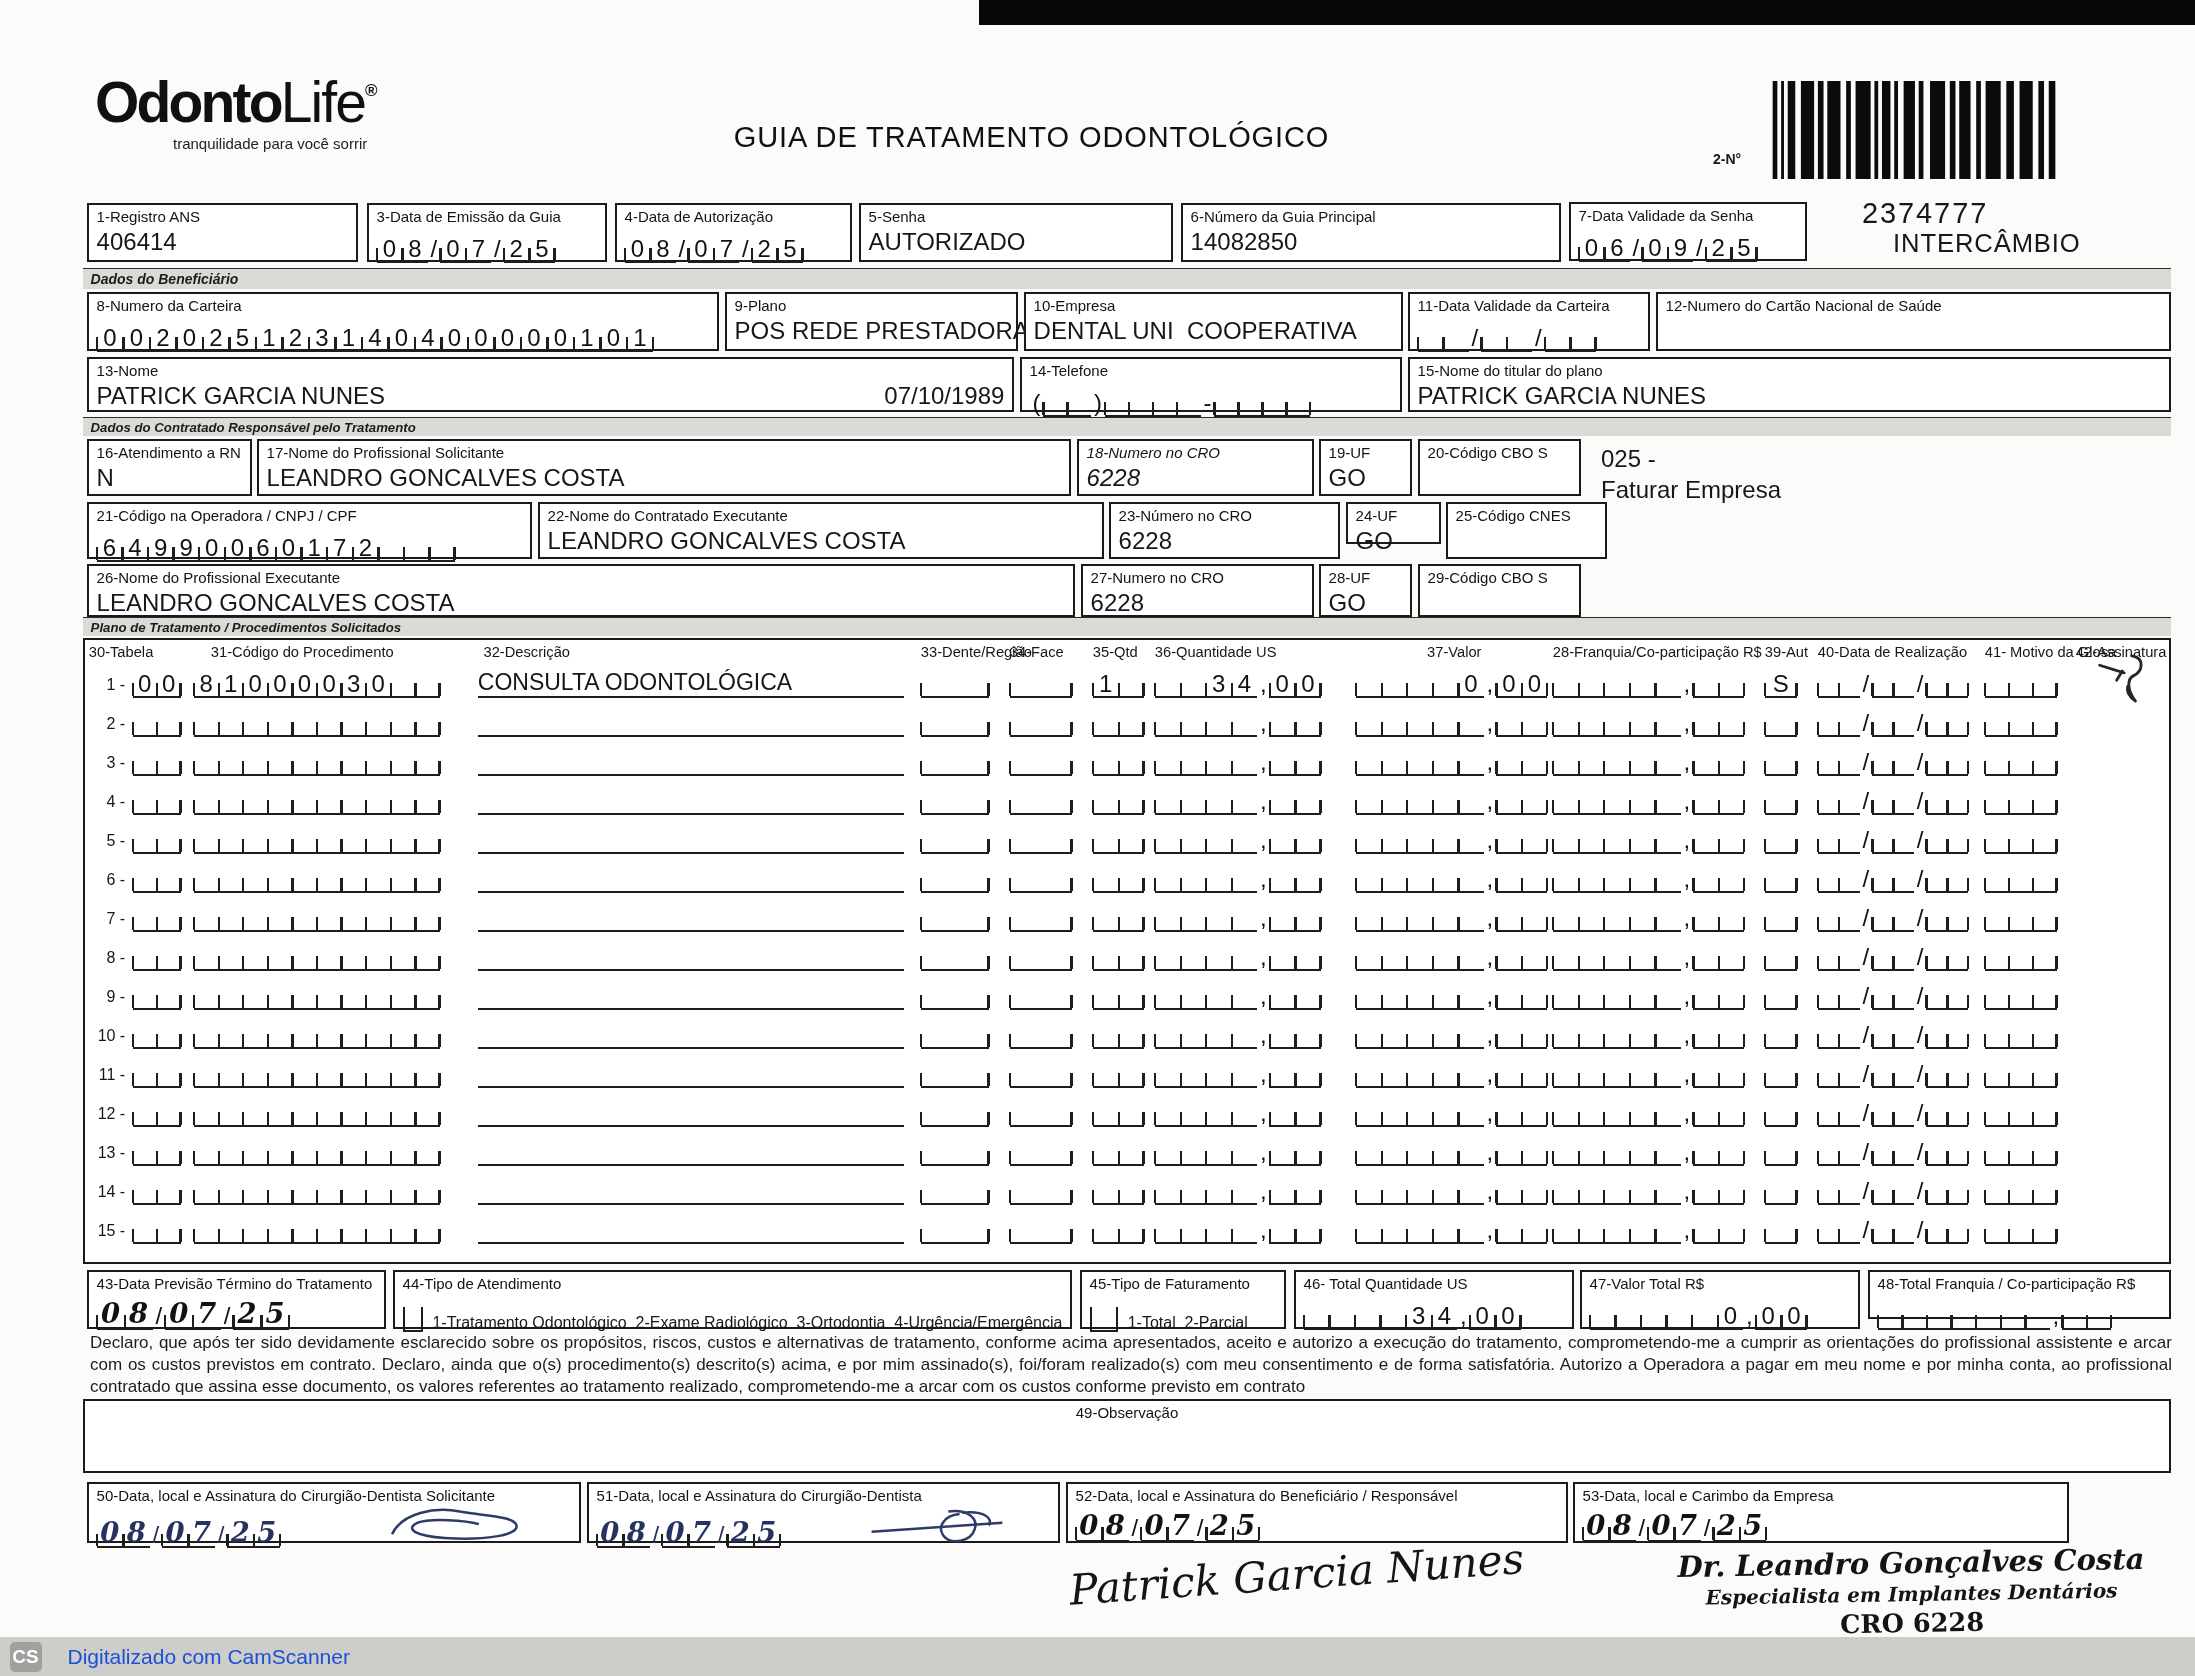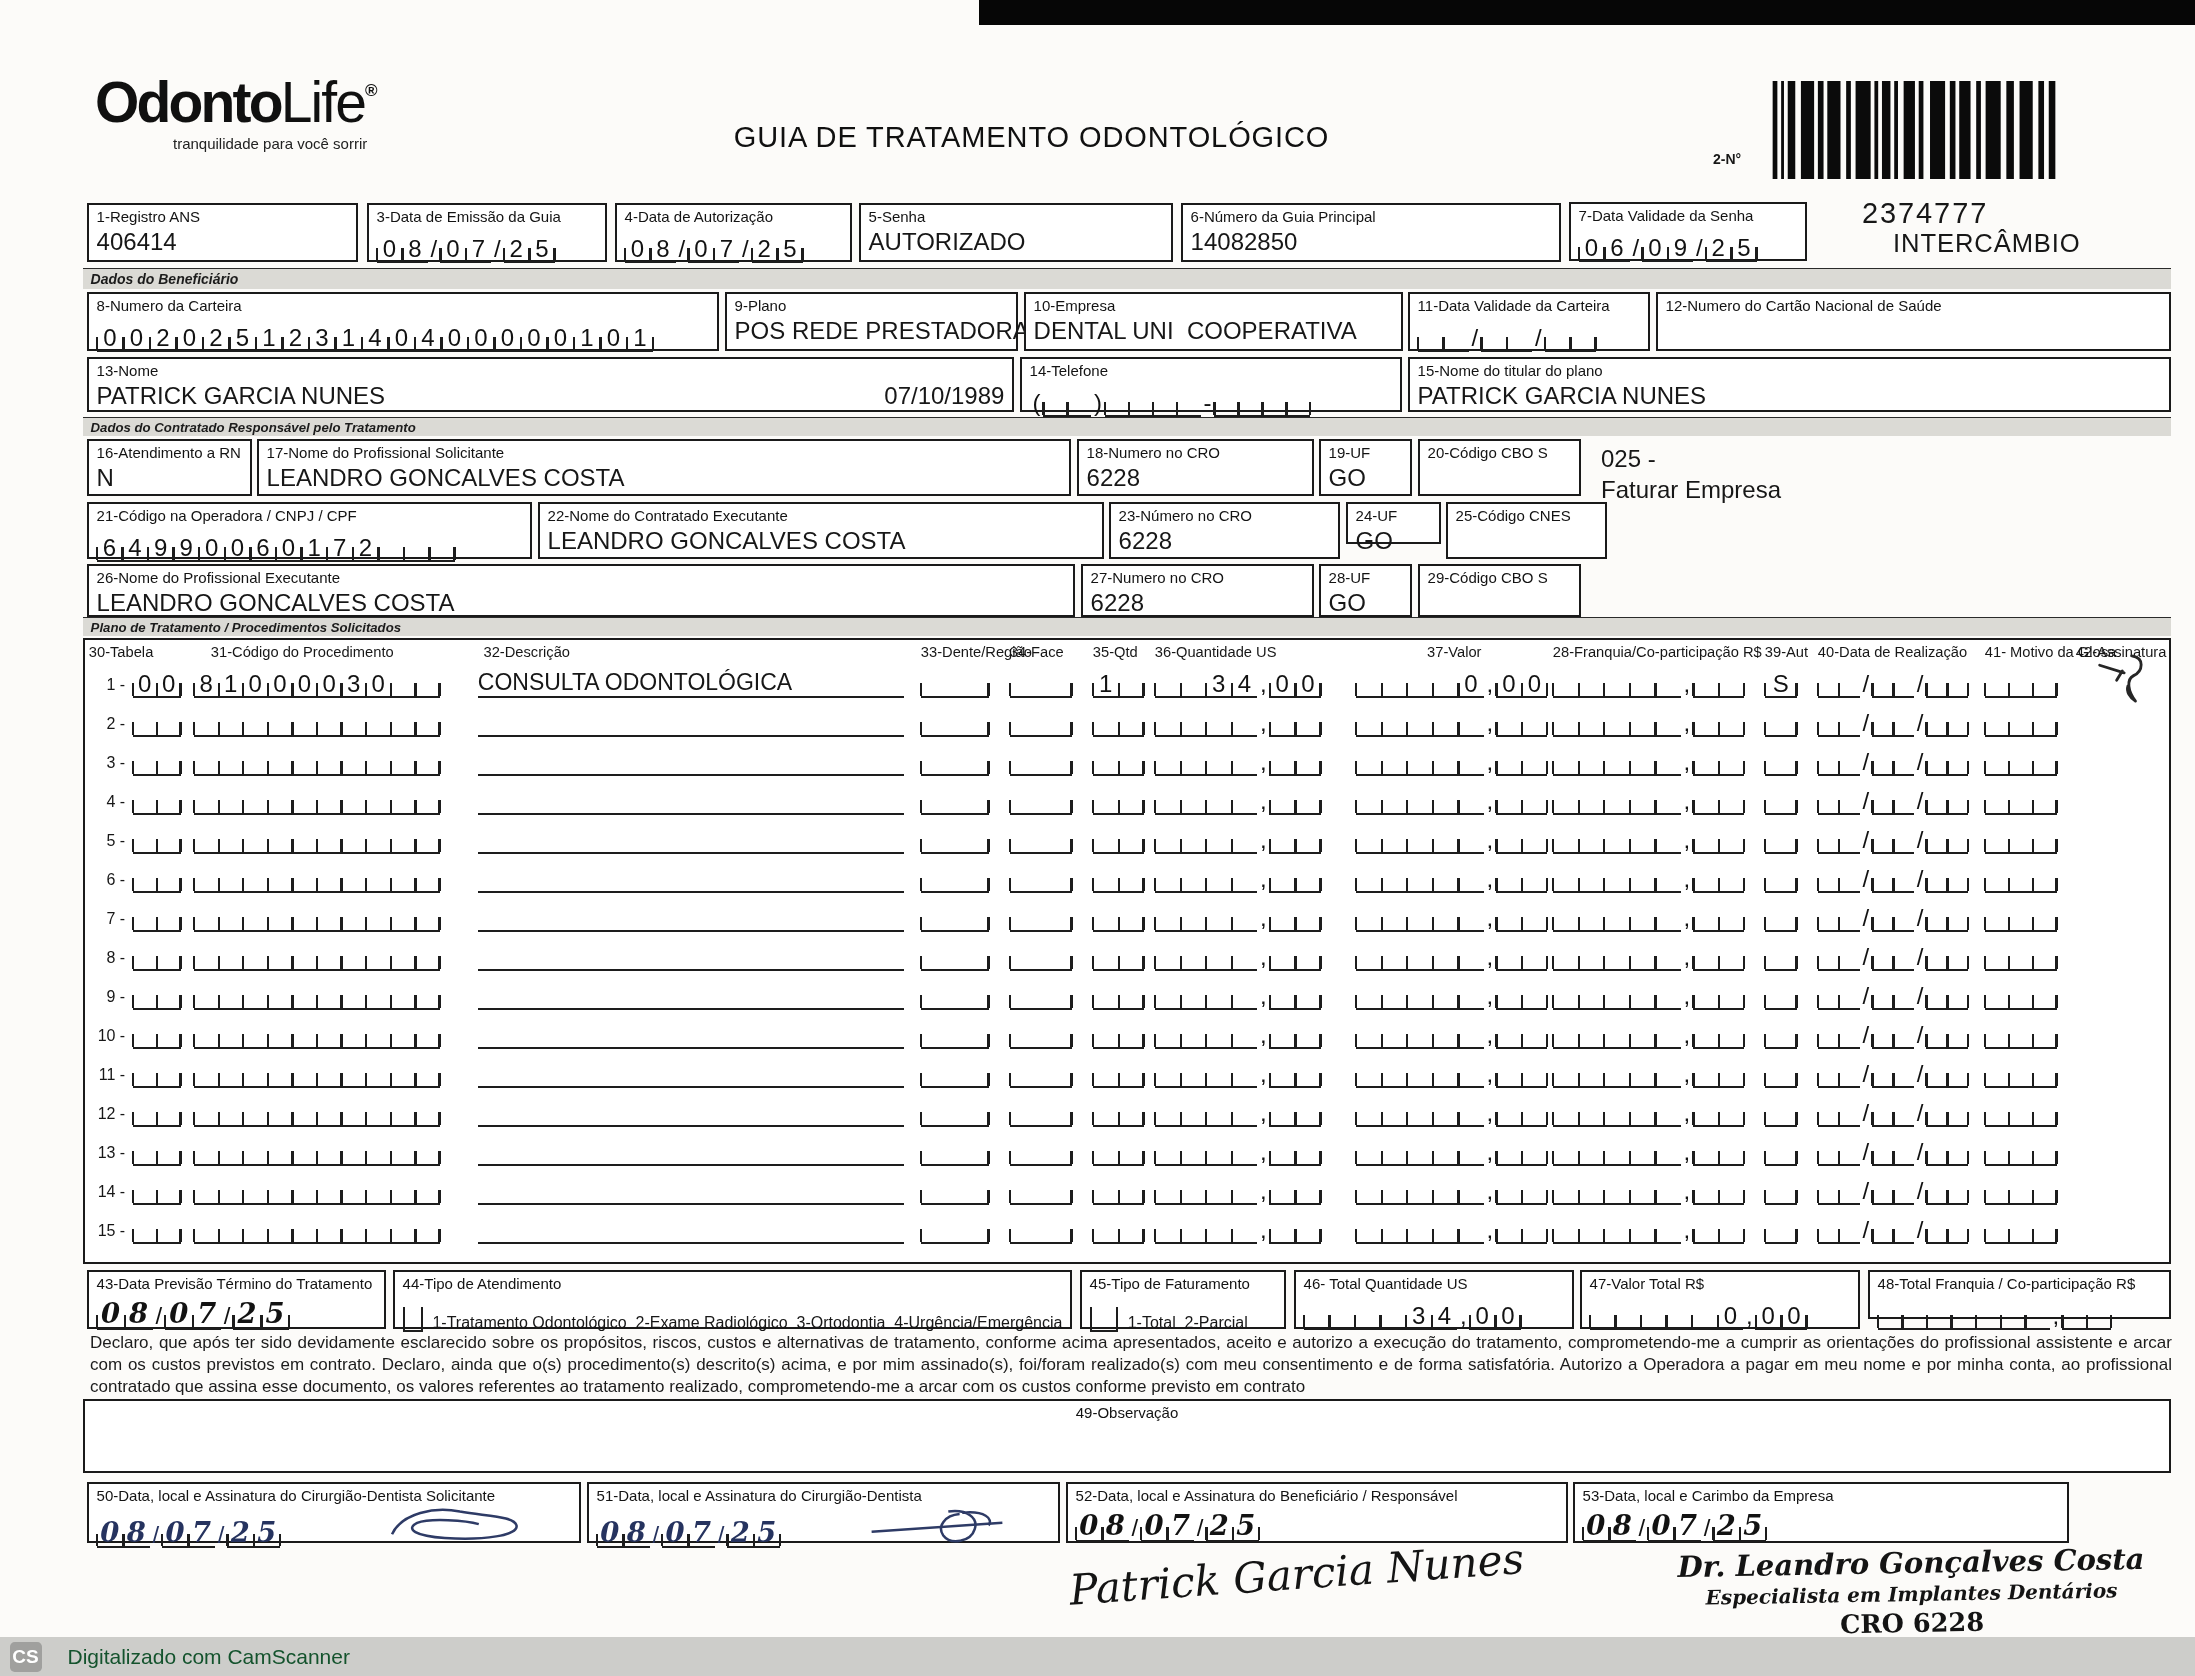--- a/index.html
+++ b/index.html
@@ -71,21 +71,21 @@
   .stamp{position:absolute;left:1637px;top:1546px;width:549px;text-align:center;
          color:#141414;transform:rotate(-1deg);}
   .stamp .l1{font-family:"DejaVu Serif",serif;font-style:italic;font-weight:700;font-size:29px;white-space:nowrap;}
   .stamp .l2{font-family:"DejaVu Serif",serif;font-style:italic;font-weight:700;font-size:20px;margin-top:1.9px;white-space:nowrap;}
   .stamp .l3{font-family:"DejaVu Serif",serif;font-weight:700;font-size:25.6px;margin-top:1.9px;}
 
   .scanfooter{position:absolute;left:0;top:1637px;width:2196px;height:40px;background:#cdcdca;
               display:flex;align-items:center;gap:26px;padding-left:9.5px;box-sizing:border-box;}
   .cslogo{width:32px;height:30px;background:#a0a09e;border-radius:4.7px;color:#fff;font-weight:700;
           font-size:19px;display:flex;align-items:center;justify-content:center;}
-  .cstext{color:#14532d;font-size:21px;}
+  .cstext{color:#1d4ed8;font-size:21px;}
   .note025{position:absolute;left:1601px;top:443px;font-size:24px;line-height:1.3;white-space:pre-line;}
 </style>
 </head>
 <body>
 
 <div class="page">
   <div class="topstrip"></div>
 
   <div class="logo">
     <div class="word"><span>Odonto</span><span class="life">Life</span><span class="reg">®</span></div>
@@ -263,21 +263,21 @@
   <div class="secbar" style="top:417px;height:19px;font-size:13.2px;">Dados do Contratado Responsável pelo Tratamento</div>
 
   <div class="fbox" style="left:87px;top:439px;width:165px;height:57px;">
     <div class="flabel">16-Atendimento a RN</div>
     <div class="fvalue">N</div>
   </div>
   <div class="fbox" style="left:257px;top:439px;width:814px;height:57px;">
     <div class="flabel">17-Nome do Profissional Solicitante</div>
     <div class="fvalue">LEANDRO GONCALVES COSTA</div>
   </div>
-  <div class="fbox" style="left:1077px;top:439px;width:237px;height:57px;">
+  <div class="fbox" style="left:1077px;top:439px;width:237px;height:57px;font-style:italic;">
     <div class="flabel">18-Numero no CRO</div>
     <div class="fvalue">6228</div>
   </div>
   <div class="fbox" style="left:1319px;top:439px;width:93px;height:57px;">
     <div class="flabel">19-UF</div>
     <div class="fvalue">GO</div>
   </div>
   <div class="fbox" style="left:1418px;top:439px;width:163px;height:57px;">
     <div class="flabel">20-Código CBO S</div>
     <div class="fvalue"></div>

